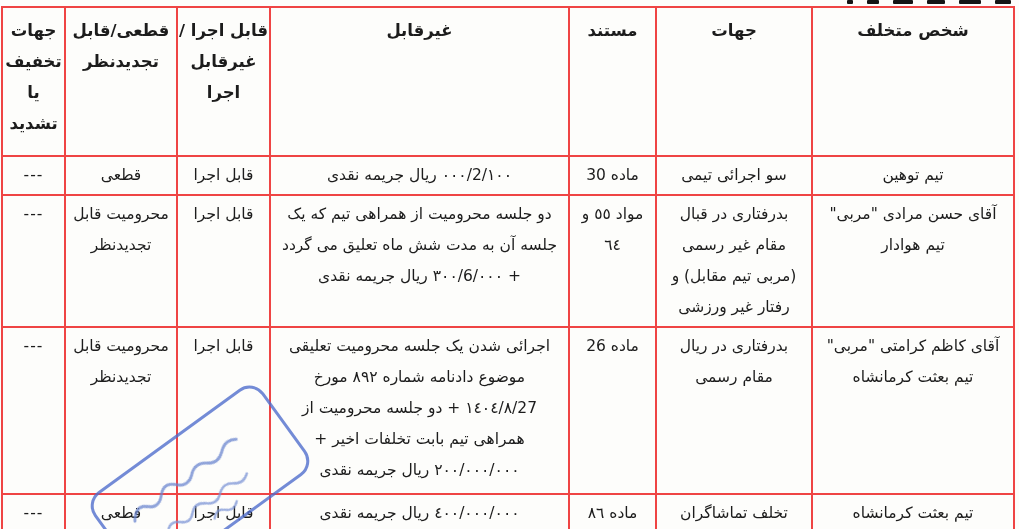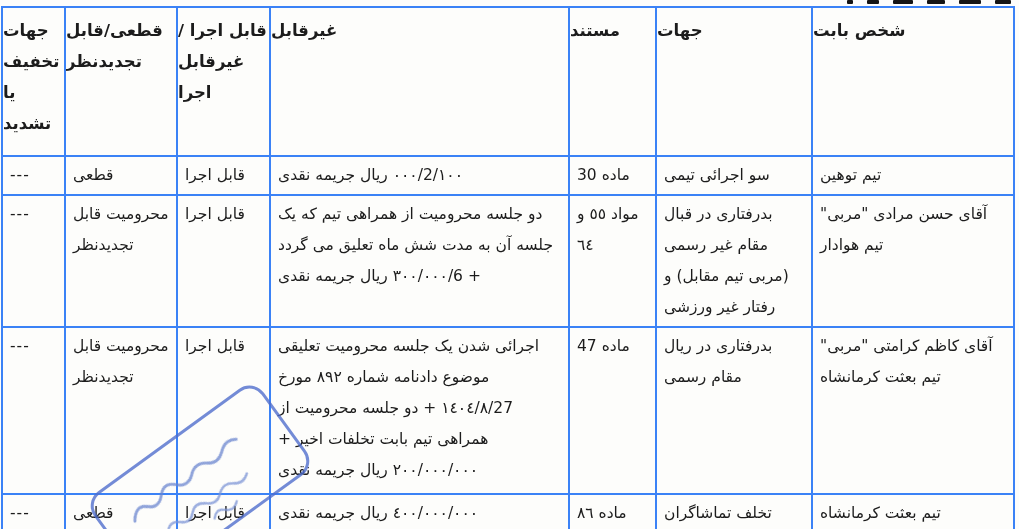--- a/index.html
+++ b/index.html
@@ -33,22 +33,22 @@
     position: absolute;
     top: 6px;
     right: 4px;
     width: 1012px;
     border-collapse: collapse;
     table-layout: fixed;
     direction: rtl;
     background: transparent;
   }
   .verdict-table th, .verdict-table td {
-    border: 2px solid #3b82f6;
-    text-align: left;
+    border: 2px solid #ef4444;
+    text-align: center;
     overflow: hidden;
   }
   .verdict-table th {
     vertical-align: top;
     padding-top: 7px;
     font-size: 16.5px;
     font-weight: bold;
     line-height: 31px;
     height: 149px;
   }
@@ -97,21 +97,21 @@
       <col style="width:202px">
       <col style="width:156px">
       <col style="width:87px">
       <col style="width:299px">
       <col style="width:93px">
       <col style="width:112px">
       <col style="width:63px">
     </colgroup>
     <thead>
       <tr>
-        <th>شخص بابت</th>
+        <th>شخص متخلف</th>
         <th>جهات</th>
         <th>مستند</th>
         <th>غیرقابل</th>
         <th>قابل اجرا /غیرقابل اجرا</th>
         <th>قطعی/قابل تجدیدنظر</th>
         <th>جهات تخفیف یا تشدید</th>
       </tr>
     </thead>
     <tbody>
       <tr class="r1">
@@ -120,29 +120,29 @@
         <td>ماده 30</td>
         <td>١٠٠/2/٠٠٠ ریال جریمه نقدی</td>
         <td>قابل اجرا</td>
         <td>قطعی</td>
         <td class="dash">---</td>
       </tr>
       <tr class="r2">
         <td>آقای حسن مرادی "مربی" تیم هوادار</td>
         <td>بدرفتاری در قبال مقام غیر رسمی (مربی تیم مقابل) و رفتار غیر ورزشی</td>
         <td>مواد ٥٥ و ٦٤</td>
-        <td>دو جلسه محرومیت از همراهی تیم که یک جلسه آن به مدت شش ماه تعلیق می گردد + ٣٠٠/٠٠٠/6 ریال جریمه نقدی</td>
+        <td>دو جلسه محرومیت از همراهی تیم که یک جلسه آن به مدت شش ماه تعلیق می گردد + ٣٠٠/6/٠٠٠ ریال جریمه نقدی</td>
         <td>قابل اجرا</td>
         <td>محرومیت قابل تجدیدنظر</td>
         <td class="dash">---</td>
       </tr>
       <tr class="r3">
         <td>آقای کاظم کرامتی "مربی" تیم بعثت کرمانشاه</td>
         <td>بدرفتاری در ریال مقام رسمی</td>
-        <td>ماده 47</td>
+        <td>ماده 26</td>
         <td>اجرائی شدن یک جلسه محرومیت تعلیقی موضوع دادنامه شماره ٨٩٢ مورخ ١٤٠٤/٨/27 + دو جلسه محرومیت از همراهی تیم بابت تخلفات اخیر + ٢٠٠/٠٠٠/٠٠٠ ریال جریمه نقدی</td>
         <td>قابل اجرا</td>
         <td>محرومیت قابل تجدیدنظر</td>
         <td class="dash">---</td>
       </tr>
       <tr class="r4">
         <td>تیم بعثت کرمانشاه</td>
         <td>تخلف تماشاگران منتسب به تیم توهین به تیم مقابل</td>
         <td>ماده ٨٦</td>
         <td>٤٠٠/٠٠٠/٠٠٠ ریال جریمه نقدی</td>

